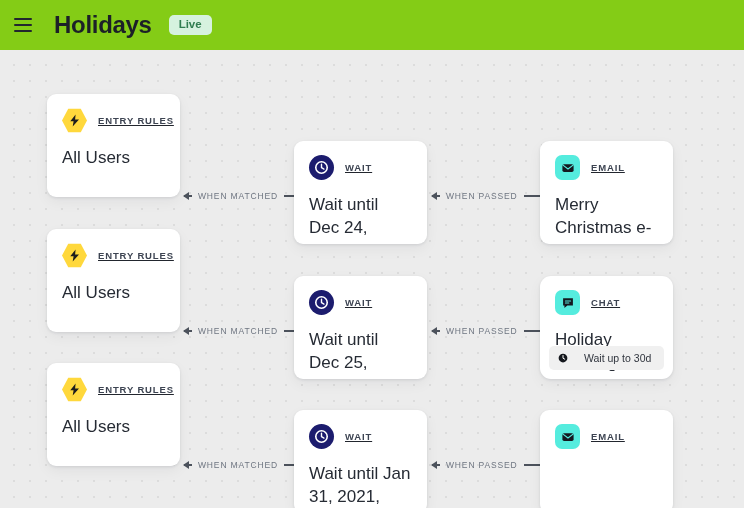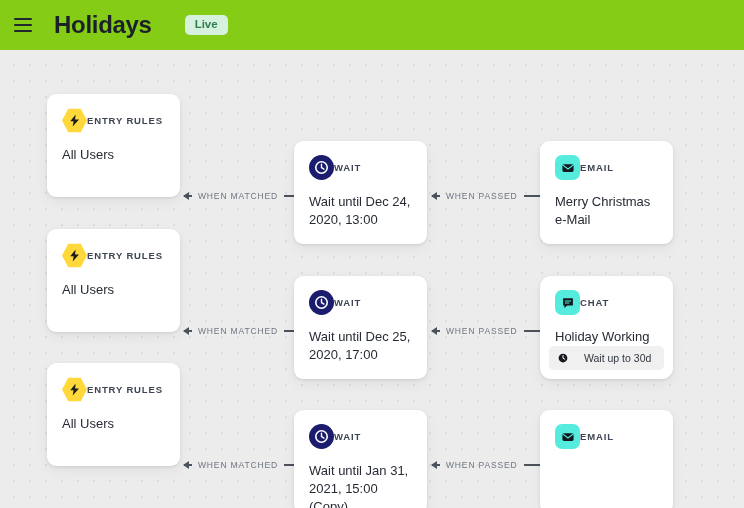--- a/index.html
+++ b/index.html
@@ -45,21 +45,21 @@
   }
   .page-title {
     font-size: 24px;
     font-weight: bold;
     letter-spacing: -0.3px;
     margin-left: 14px;
     color: #1c2028;
     white-space: nowrap;
   }
   .live-badge {
-    margin-left: 33px;
+    margin-left: 17px;
     background: #d6f2df;
     color: #2f7d50;
     font-size: 11.5px;
     font-weight: bold;
     padding: 4px 10px;
     border-radius: 5px;
     line-height: 1;
   }
 
   
@@ -82,32 +82,34 @@
     box-shadow: 0 1px 3px rgba(20,25,40,0.10), 0 5px 14px rgba(20,25,40,0.05);
     overflow: hidden;
     cursor: pointer;
   }
   .card-body {
     padding: 14px 15px 0 15px;
   }
   .card-head {
     display: flex;
     align-items: center;
+    gap: 11px;
     margin-bottom: 13px;
+    text-decoration: underline;
   }
   .card-kind {
     font-size: 9.5px;
     font-weight: bold;
     letter-spacing: 0.85px;
     color: #3d4452;
     text-transform: uppercase;
     white-space: nowrap;
   }
   .card-text {
-    font-size: 13px;
+    font-size: 17px;
     line-height: 1.38;
     color: #262b34;
   }
 
   
   .ic {
     width: 25px;
     height: 25px;
     flex: none;
     display: flex;

